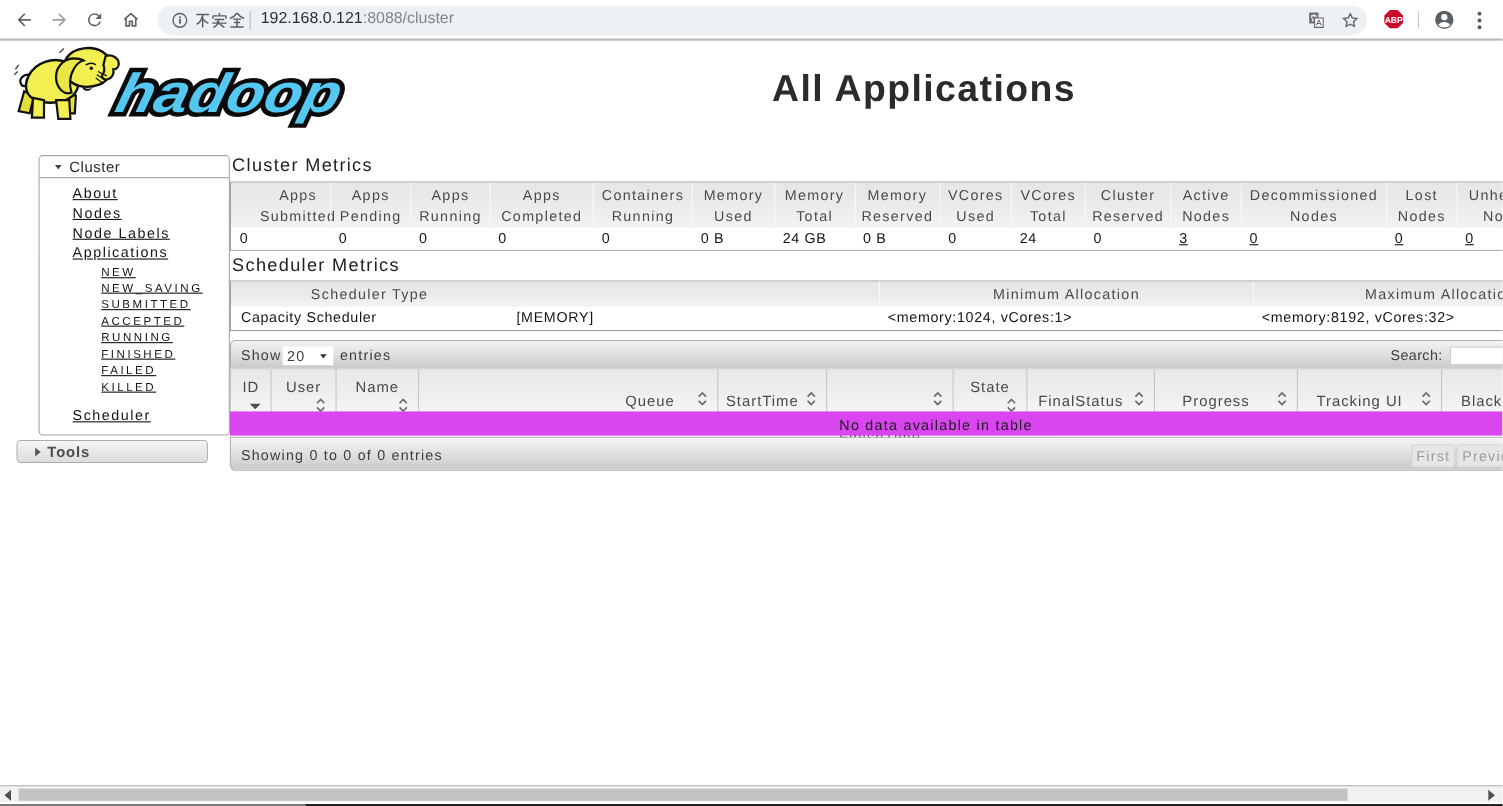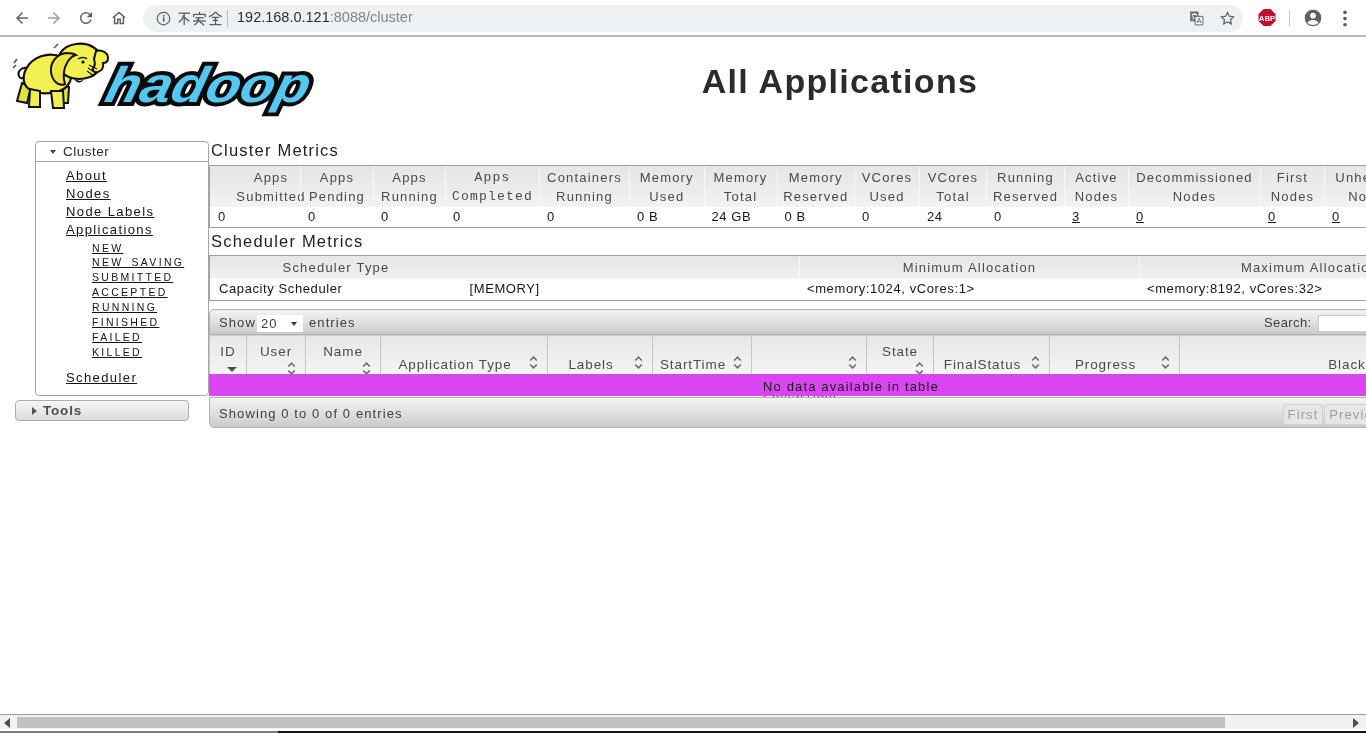--- a/index.html
+++ b/index.html
@@ -238,21 +238,21 @@
     <div class="mth" style="top:0; height:41px;">
       <div class="mthc" style="left:0px;width:90px;margin-left:16px;">
           <span>Apps Submitted</span>
         </div>
       <div class="mthc" style="left:90px;width:73px;border-left:1px solid #f8f8f8;">
           <span>Apps Pending</span>
         </div>
       <div class="mthc" style="left:163px;width:72px;border-left:1px solid #f8f8f8;">
           <span>Apps Running</span>
         </div>
-      <div class="mthc" style="left:235px;width:94px;border-left:1px solid #f8f8f8;font-family:Liberation Mono, monospace;">
+      <div class="mthc" style="left:235px;width:94px;border-left:1px solid #f8f8f8;">
           <span>Apps Completed</span>
         </div>
       <div class="mthc" style="left:329px;width:90px;border-left:1px solid #f8f8f8;">
           <span>Containers Running</span>
         </div>
       <div class="mthc" style="left:419px;width:74.5px;border-left:1px solid #f8f8f8;">
           <span>Memory Used</span>
         </div>
       <div class="mthc" style="left:493.5px;width:73px;border-left:1px solid #f8f8f8;">
           <span>Memory Total</span>
@@ -260,30 +260,30 @@
       <div class="mthc" style="left:566.5px;width:77.5px;border-left:1px solid #f8f8f8;">
           <span>Memory Reserved</span>
         </div>
       <div class="mthc" style="left:644px;width:65px;border-left:1px solid #f8f8f8;">
           <span>VCores Used</span>
         </div>
       <div class="mthc" style="left:709px;width:67px;border-left:1px solid #f8f8f8;">
           <span>VCores Total</span>
         </div>
       <div class="mthc" style="left:776px;width:78px;border-left:1px solid #f8f8f8;">
-          <span>Running Reserved</span>
+          <span>Cluster Reserved</span>
         </div>
       <div class="mthc" style="left:854px;width:64px;border-left:1px solid #f8f8f8;">
           <span>Active Nodes</span>
         </div>
       <div class="mthc" style="left:918px;width:132px;border-left:1px solid #f8f8f8;">
           <span>Decommissioned Nodes</span>
         </div>
       <div class="mthc" style="left:1050px;width:64px;border-left:1px solid #f8f8f8;">
-          <span>First Nodes</span>
+          <span>Lost Nodes</span>
         </div>
       <div class="mthc" style="left:1114px;width:91px;border-left:1px solid #f8f8f8;">
           <span>Unhealthy Nodes</span>
         </div>
     </div>
     <div class="mtd" style="top:41px; height:20px;">
       <div class="mtdc" style="left:0px;">0</div>
       <div class="mtdc" style="left:90px;">0</div>
       <div class="mtdc" style="left:163px;">0</div>
       <div class="mtdc" style="left:235px;">0</div>
@@ -343,29 +343,22 @@
           <path d="M1.2 8.4 L4.5 11.8 L7.8 8.4" fill="none" stroke="#6a6a6a" stroke-width="1.5"></path>
         </svg>
     </div>
     <div class="ahc" style="left:96px;width:75px;">
       <div class="lbl" style="top:8px;">Name</div>
       <svg class="abs" style="right:9px;top:26px;" width="9" height="13" viewBox="0 0 9 13">
           <path d="M1.2 4.6 L4.5 1.2 L7.8 4.6" fill="none" stroke="#6a6a6a" stroke-width="1.5"></path>
           <path d="M1.2 8.4 L4.5 11.8 L7.8 8.4" fill="none" stroke="#6a6a6a" stroke-width="1.5"></path>
         </svg>
     </div>
-    <div class="ahc" style="left:171px;width:167px;">
-      <div class="lbl sr" style="top:21px;">Application Type</div>
-      <svg class="abs" style="right:9px;top:20px;" width="9" height="13" viewBox="0 0 9 13">
-          <path d="M1.2 4.6 L4.5 1.2 L7.8 4.6" fill="none" stroke="#6a6a6a" stroke-width="1.5"></path>
-          <path d="M1.2 8.4 L4.5 11.8 L7.8 8.4" fill="none" stroke="#6a6a6a" stroke-width="1.5"></path>
-        </svg>
-    </div>
     <div class="ahc" style="left:338px;width:105px;">
-      <div class="lbl sr" style="top:21px;">Labels</div>
+      <div class="lbl sr" style="top:21px;">Queue</div>
       <svg class="abs" style="right:9px;top:20px;" width="9" height="13" viewBox="0 0 9 13">
           <path d="M1.2 4.6 L4.5 1.2 L7.8 4.6" fill="none" stroke="#6a6a6a" stroke-width="1.5"></path>
           <path d="M1.2 8.4 L4.5 11.8 L7.8 8.4" fill="none" stroke="#6a6a6a" stroke-width="1.5"></path>
         </svg>
     </div>
     <div class="ahc" style="left:443px;width:99px;">
       <div class="lbl sr" style="top:21px;">StartTime</div>
       <svg class="abs" style="right:9px;top:20px;" width="9" height="13" viewBox="0 0 9 13">
           <path d="M1.2 4.6 L4.5 1.2 L7.8 4.6" fill="none" stroke="#6a6a6a" stroke-width="1.5"></path>
           <path d="M1.2 8.4 L4.5 11.8 L7.8 8.4" fill="none" stroke="#6a6a6a" stroke-width="1.5"></path>
@@ -387,20 +380,27 @@
     </div>
     <div class="ahc" style="left:840px;width:130px;">
       <div class="lbl sr" style="top:21px;">Progress</div>
       <svg class="abs" style="right:9px;top:20px;" width="9" height="13" viewBox="0 0 9 13">
           <path d="M1.2 4.6 L4.5 1.2 L7.8 4.6" fill="none" stroke="#6a6a6a" stroke-width="1.5"></path>
           <path d="M1.2 8.4 L4.5 11.8 L7.8 8.4" fill="none" stroke="#6a6a6a" stroke-width="1.5"></path>
         </svg>
     </div>
     <div class="ahc" style="left:724px;width:116px;">
       <div class="lbl sr" style="top:21px;">FinalStatus</div>
+      <svg class="abs" style="right:9px;top:20px;" width="9" height="13" viewBox="0 0 9 13">
+          <path d="M1.2 4.6 L4.5 1.2 L7.8 4.6" fill="none" stroke="#6a6a6a" stroke-width="1.5"></path>
+          <path d="M1.2 8.4 L4.5 11.8 L7.8 8.4" fill="none" stroke="#6a6a6a" stroke-width="1.5"></path>
+        </svg>
+    </div>
+    <div class="ahc" style="left:970px;width:131px;">
+      <div class="lbl sr" style="top:21px;">Tracking UI</div>
       <svg class="abs" style="right:9px;top:20px;" width="9" height="13" viewBox="0 0 9 13">
           <path d="M1.2 4.6 L4.5 1.2 L7.8 4.6" fill="none" stroke="#6a6a6a" stroke-width="1.5"></path>
           <path d="M1.2 8.4 L4.5 11.8 L7.8 8.4" fill="none" stroke="#6a6a6a" stroke-width="1.5"></path>
         </svg>
     </div>
     <div class="ahc" style="left:1101px;width:176px;">
       <div class="lbl sr" style="top:21px;">Blacklisted Nodes</div>
 
     </div>
   </div>

